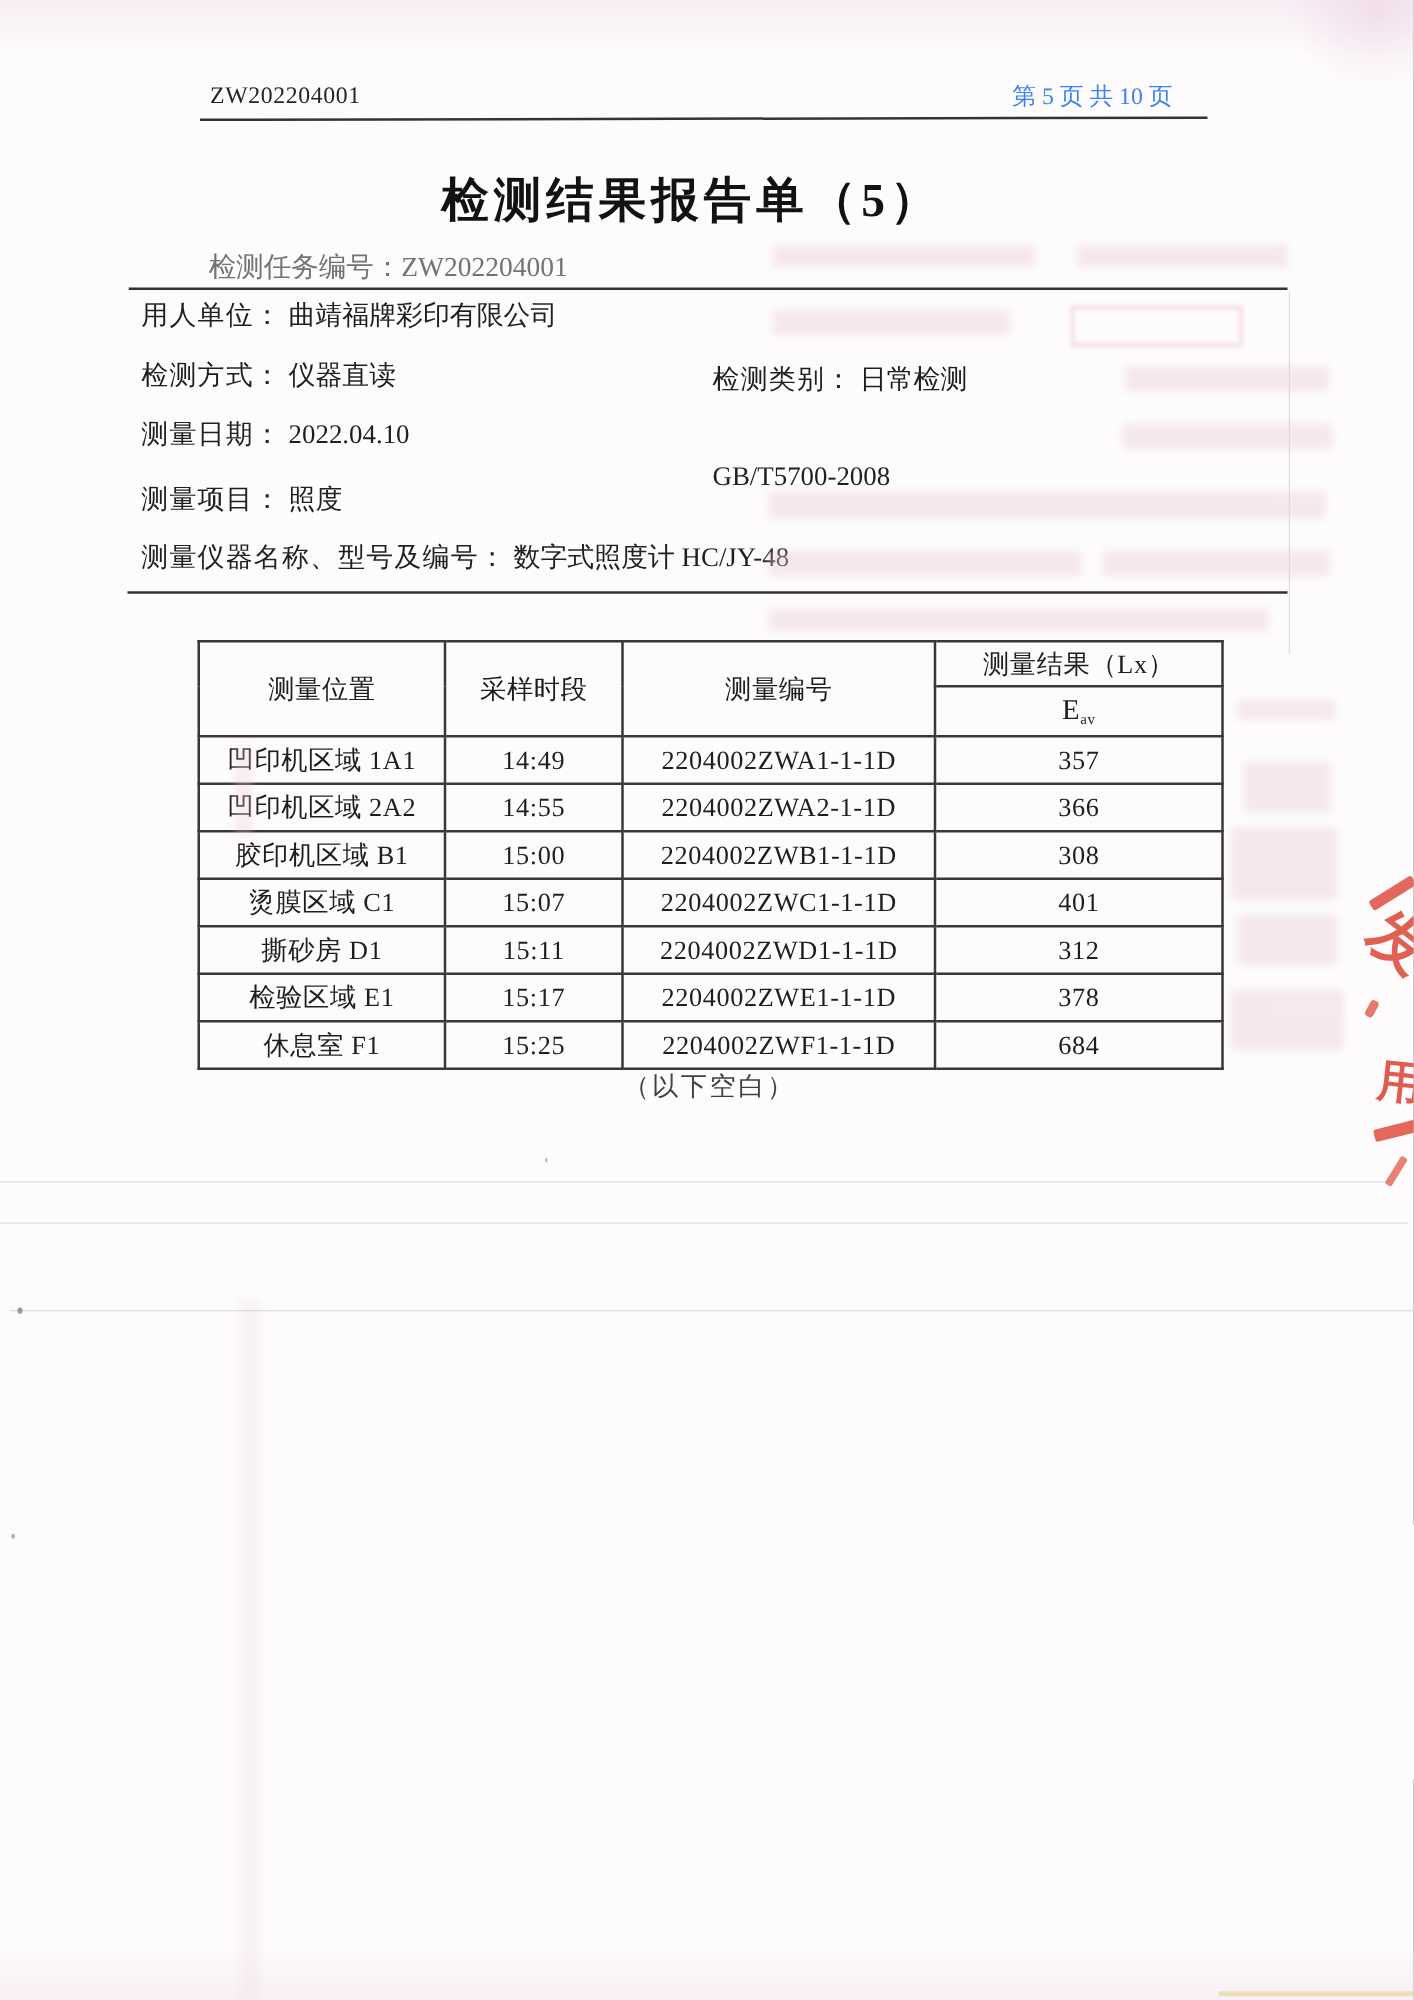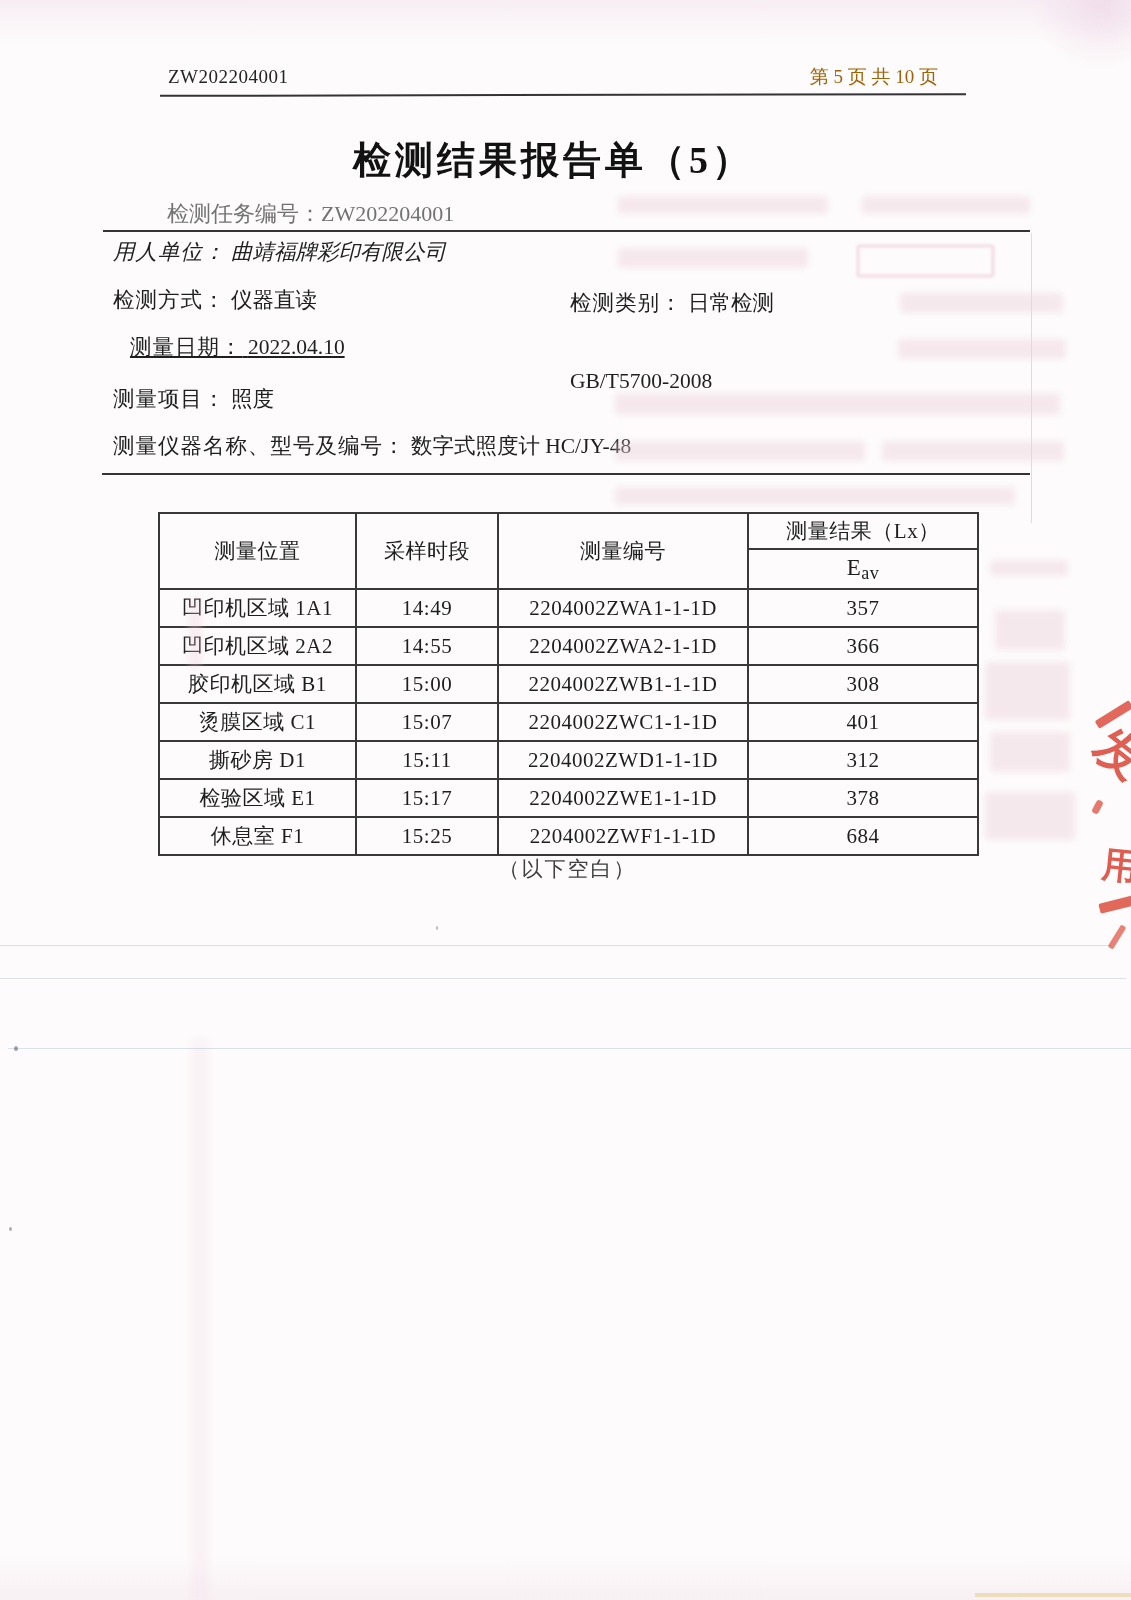--- a/index.html
+++ b/index.html
@@ -16,21 +16,21 @@
     background:radial-gradient(ellipse at 70% 10%, rgba(238,216,232,.7), rgba(238,216,232,0) 70%); }
   .wash-bottom { left:0; top:1556px; width:1131px; height:44px;
     background:linear-gradient(0deg, rgba(243,229,236,.5), rgba(243,229,236,0)); }
   .wash-bottom-gold { left:975px; top:1593px; width:156px; height:4px;
     background:rgba(225,205,140,.55); }
   .band-left { left:192px; top:1040px; width:16px; height:560px;
     background:rgba(240,220,230,.28); filter:blur(4px); }
 
   
   .hdr-doc { left:168px; top:66px; font-size:19px; letter-spacing:.5px; color:#242424; }
-  .hdr-page { right:193px; top:64px; font-size:19px; color:#a16207; }
+  .hdr-page { right:193px; top:64px; font-size:19px; color:#3b82f6; }
   .rule { background:#343434; height:2px; }
   .rule-top { left:160px; top:94px; width:806px; transform:rotate(-0.12deg); }
   .rule-mid { left:103px; top:230px; width:927px; }
   .rule-bottom { left:102px; top:473px; width:928px; }
 
   .title { left:0; top:135px; width:1131px; text-align:center;
     font-size:38px; font-weight:bold; letter-spacing:4px; color:#121212;
     transform:translateX(-12px); }
 
   .task-line { left:167px; top:199px; font-size:22px; color:#737373; }
@@ -43,21 +43,21 @@
     border-collapse:collapse; table-layout:fixed; }
   table.result th, table.result td {
     border:2px solid #383838; text-align:center; vertical-align:middle;
     font-weight:normal; font-size:21px; color:#1e1e1e; padding:0;
     overflow:hidden; letter-spacing:.5px;
   }
   tr.h1 { height:36px; }
   tr.h2 { height:40px; }
   tr.r { height:38px; }
   .eav-main { font-size:23px; }
-  .eav-sub { font-size:18px; vertical-align:-4px; }
+  .eav-sub { font-size:12px; vertical-align:-4px; }
 
   .footer-note { left:158px; top:855px; width:819px; text-align:center;
     font-size:21px; letter-spacing:2px; color:#404040; }
 
   
   .faint-line { height:1px; background:rgba(165,185,205,.42); }
   .fl1 { left:0; top:945px; width:1112px; }
   .fl2 { left:0; top:978px; width:1126px; }
   .fl3 { left:8px; top:1048px; width:1123px; }
   .vline { left:1031px; top:233px; width:1px; height:290px; background:rgba(160,160,172,.32); }
@@ -99,35 +99,35 @@
   <div class="abs hdr-page">第 5 页 共 10 页</div>
   <div class="abs rule rule-top"></div>
 
   <div class="abs title">检测结果报告单（5）</div>
 
   <div class="abs task-line">
     <span>检测任务编号：</span><span>ZW202204001</span>
   </div>
   <div class="abs rule rule-mid"></div>
 
-  <div class="abs field" style="left:113px; top:237px;font-style:italic;">
+  <div class="abs field" style="left:113px; top:237px;">
     <span class="fl">用人单位：</span>
     <span>曲靖福牌彩印有限公司</span>
   </div>
 
   <div class="abs field" style="left:113px; top:285px;">
     <span class="fl">检测方式：</span>
     <span>仪器直读</span>
   </div>
   <div class="abs field" style="left:570px; top:288px;">
     <span class="fl">检测类别：</span>
     <span>日常检测</span>
   </div>
 
-  <div class="abs field" style="left:130px; top:332px;text-decoration:underline;">
+  <div class="abs field" style="left:113px; top:332px;">
     <span class="fl">测量日期：</span>
     <span>2022.04.10</span>
   </div>
   <div class="abs field" style="left:570px; top:369px;">GB/T5700-2008</div>
 
   <div class="abs field" style="left:113px; top:384px;">
     <span class="fl">测量项目：</span>
     <span>照度</span>
   </div>
 

